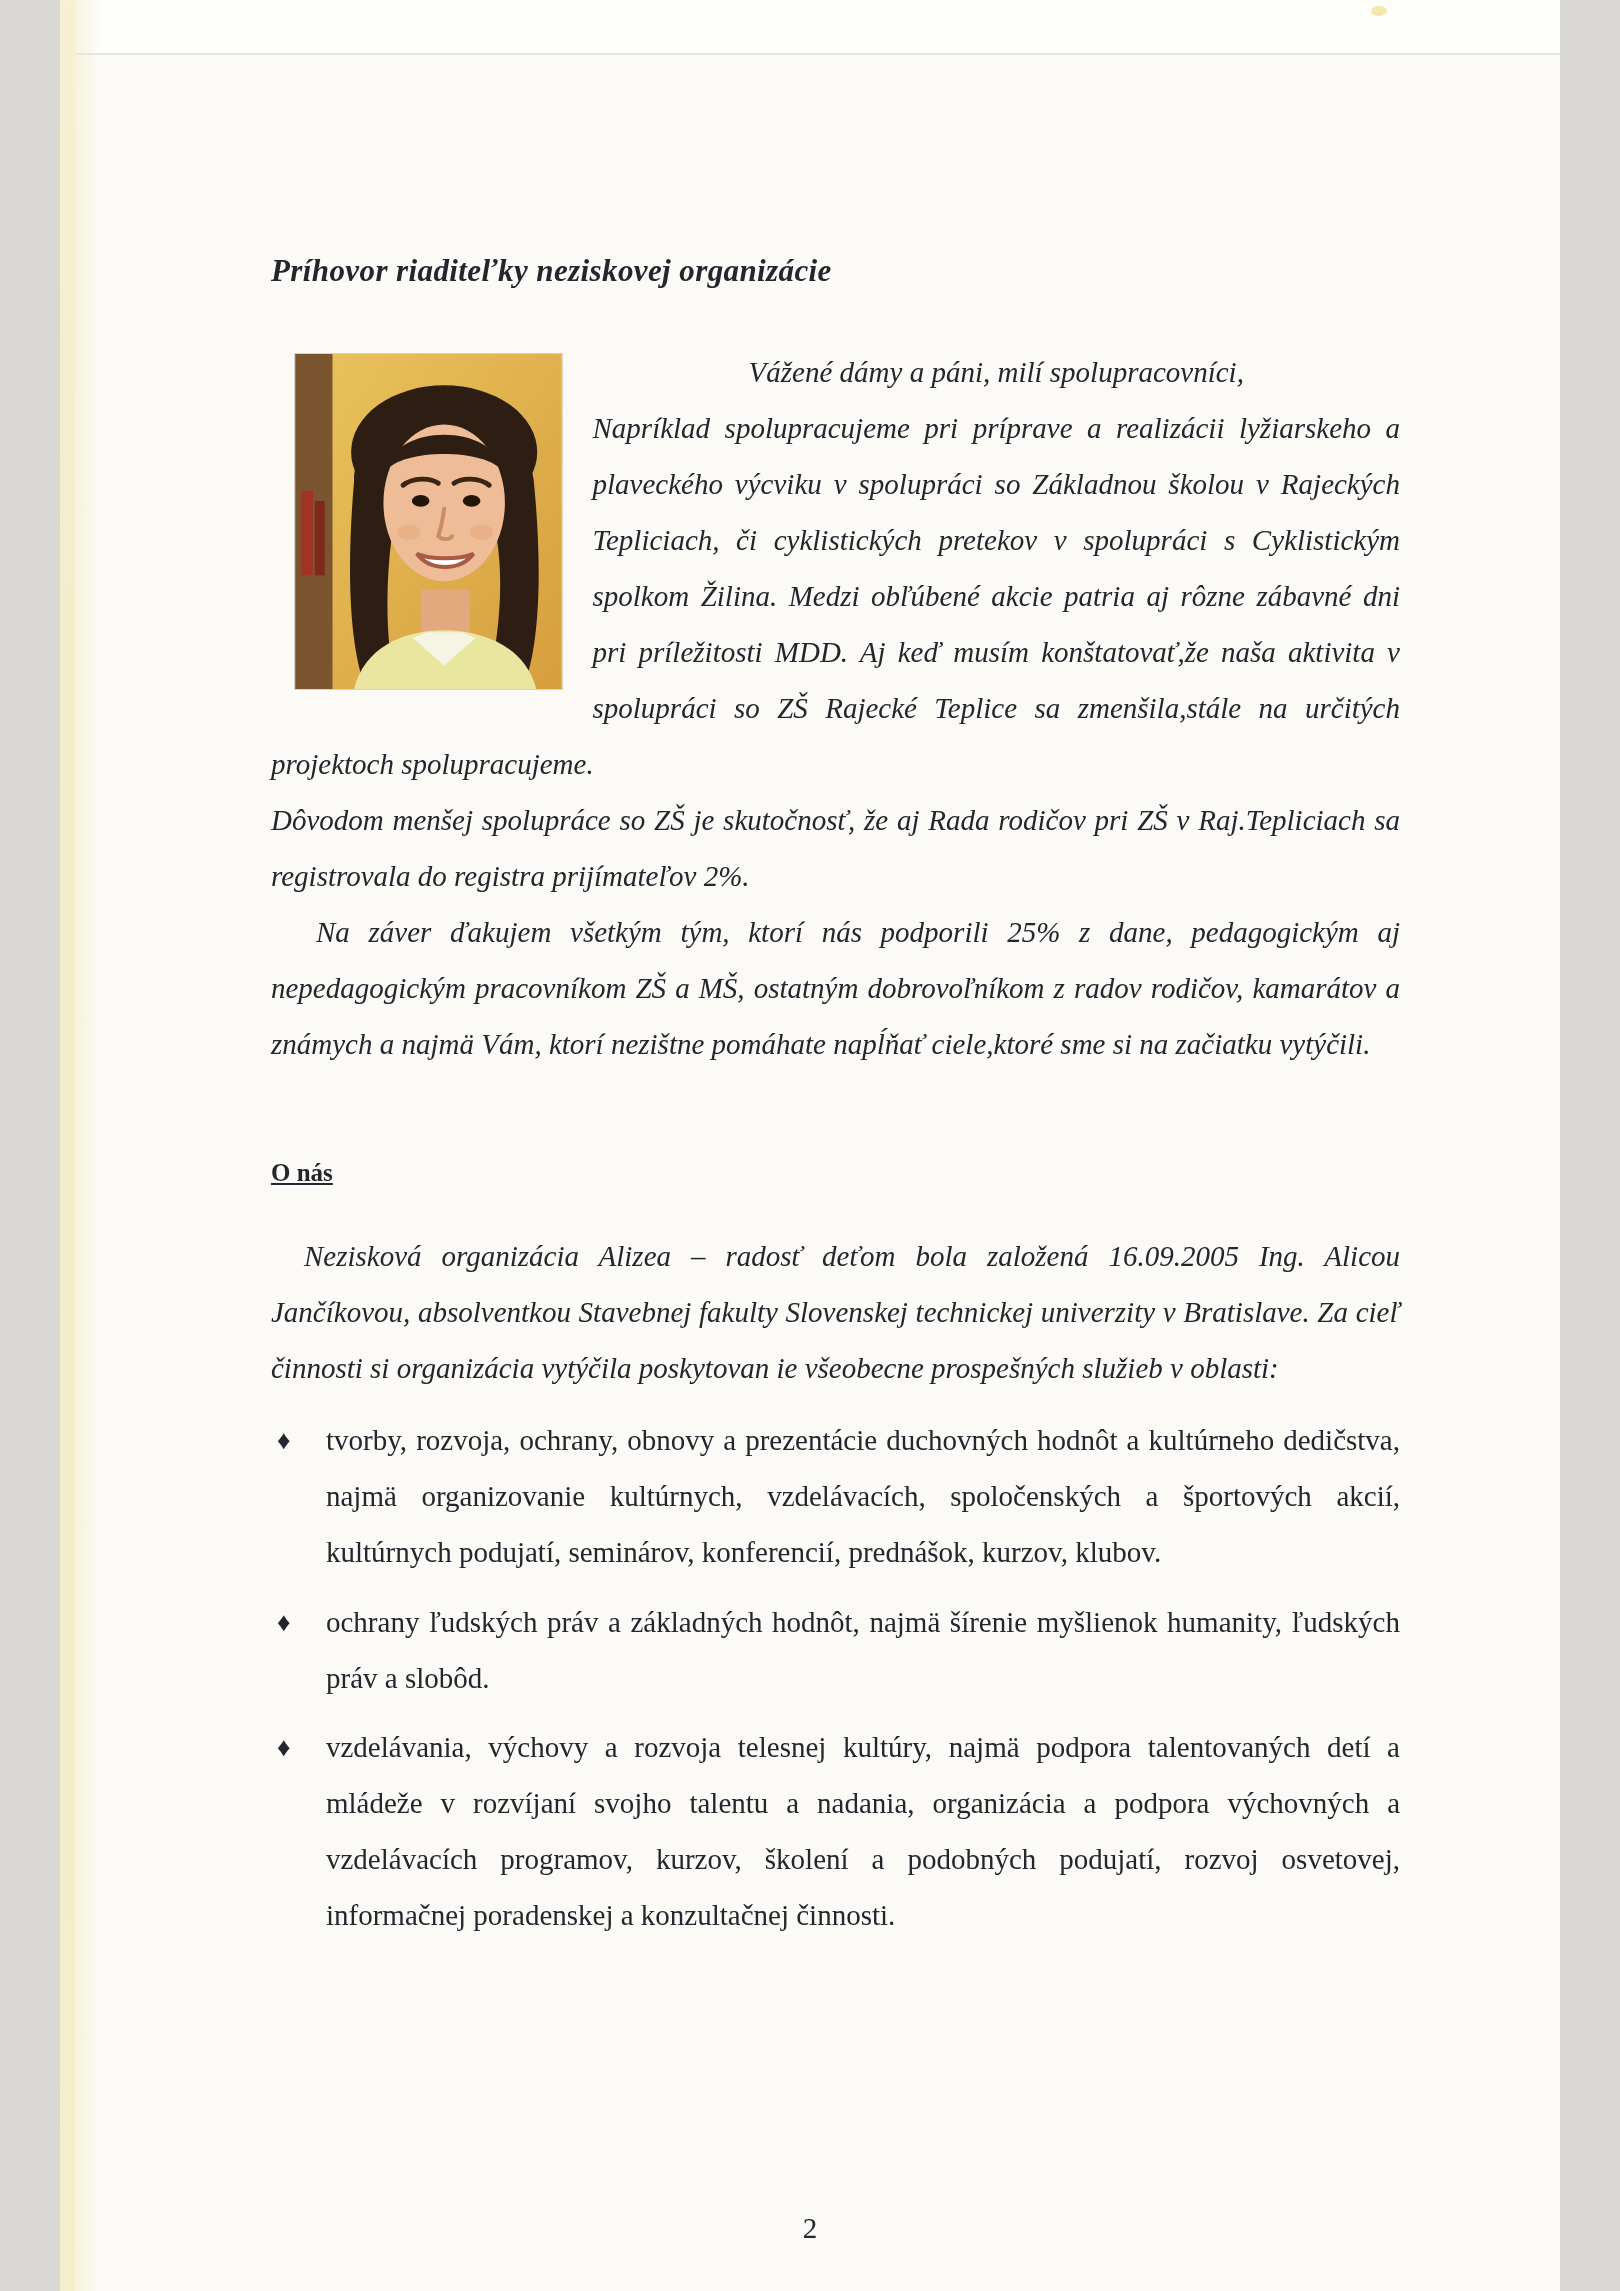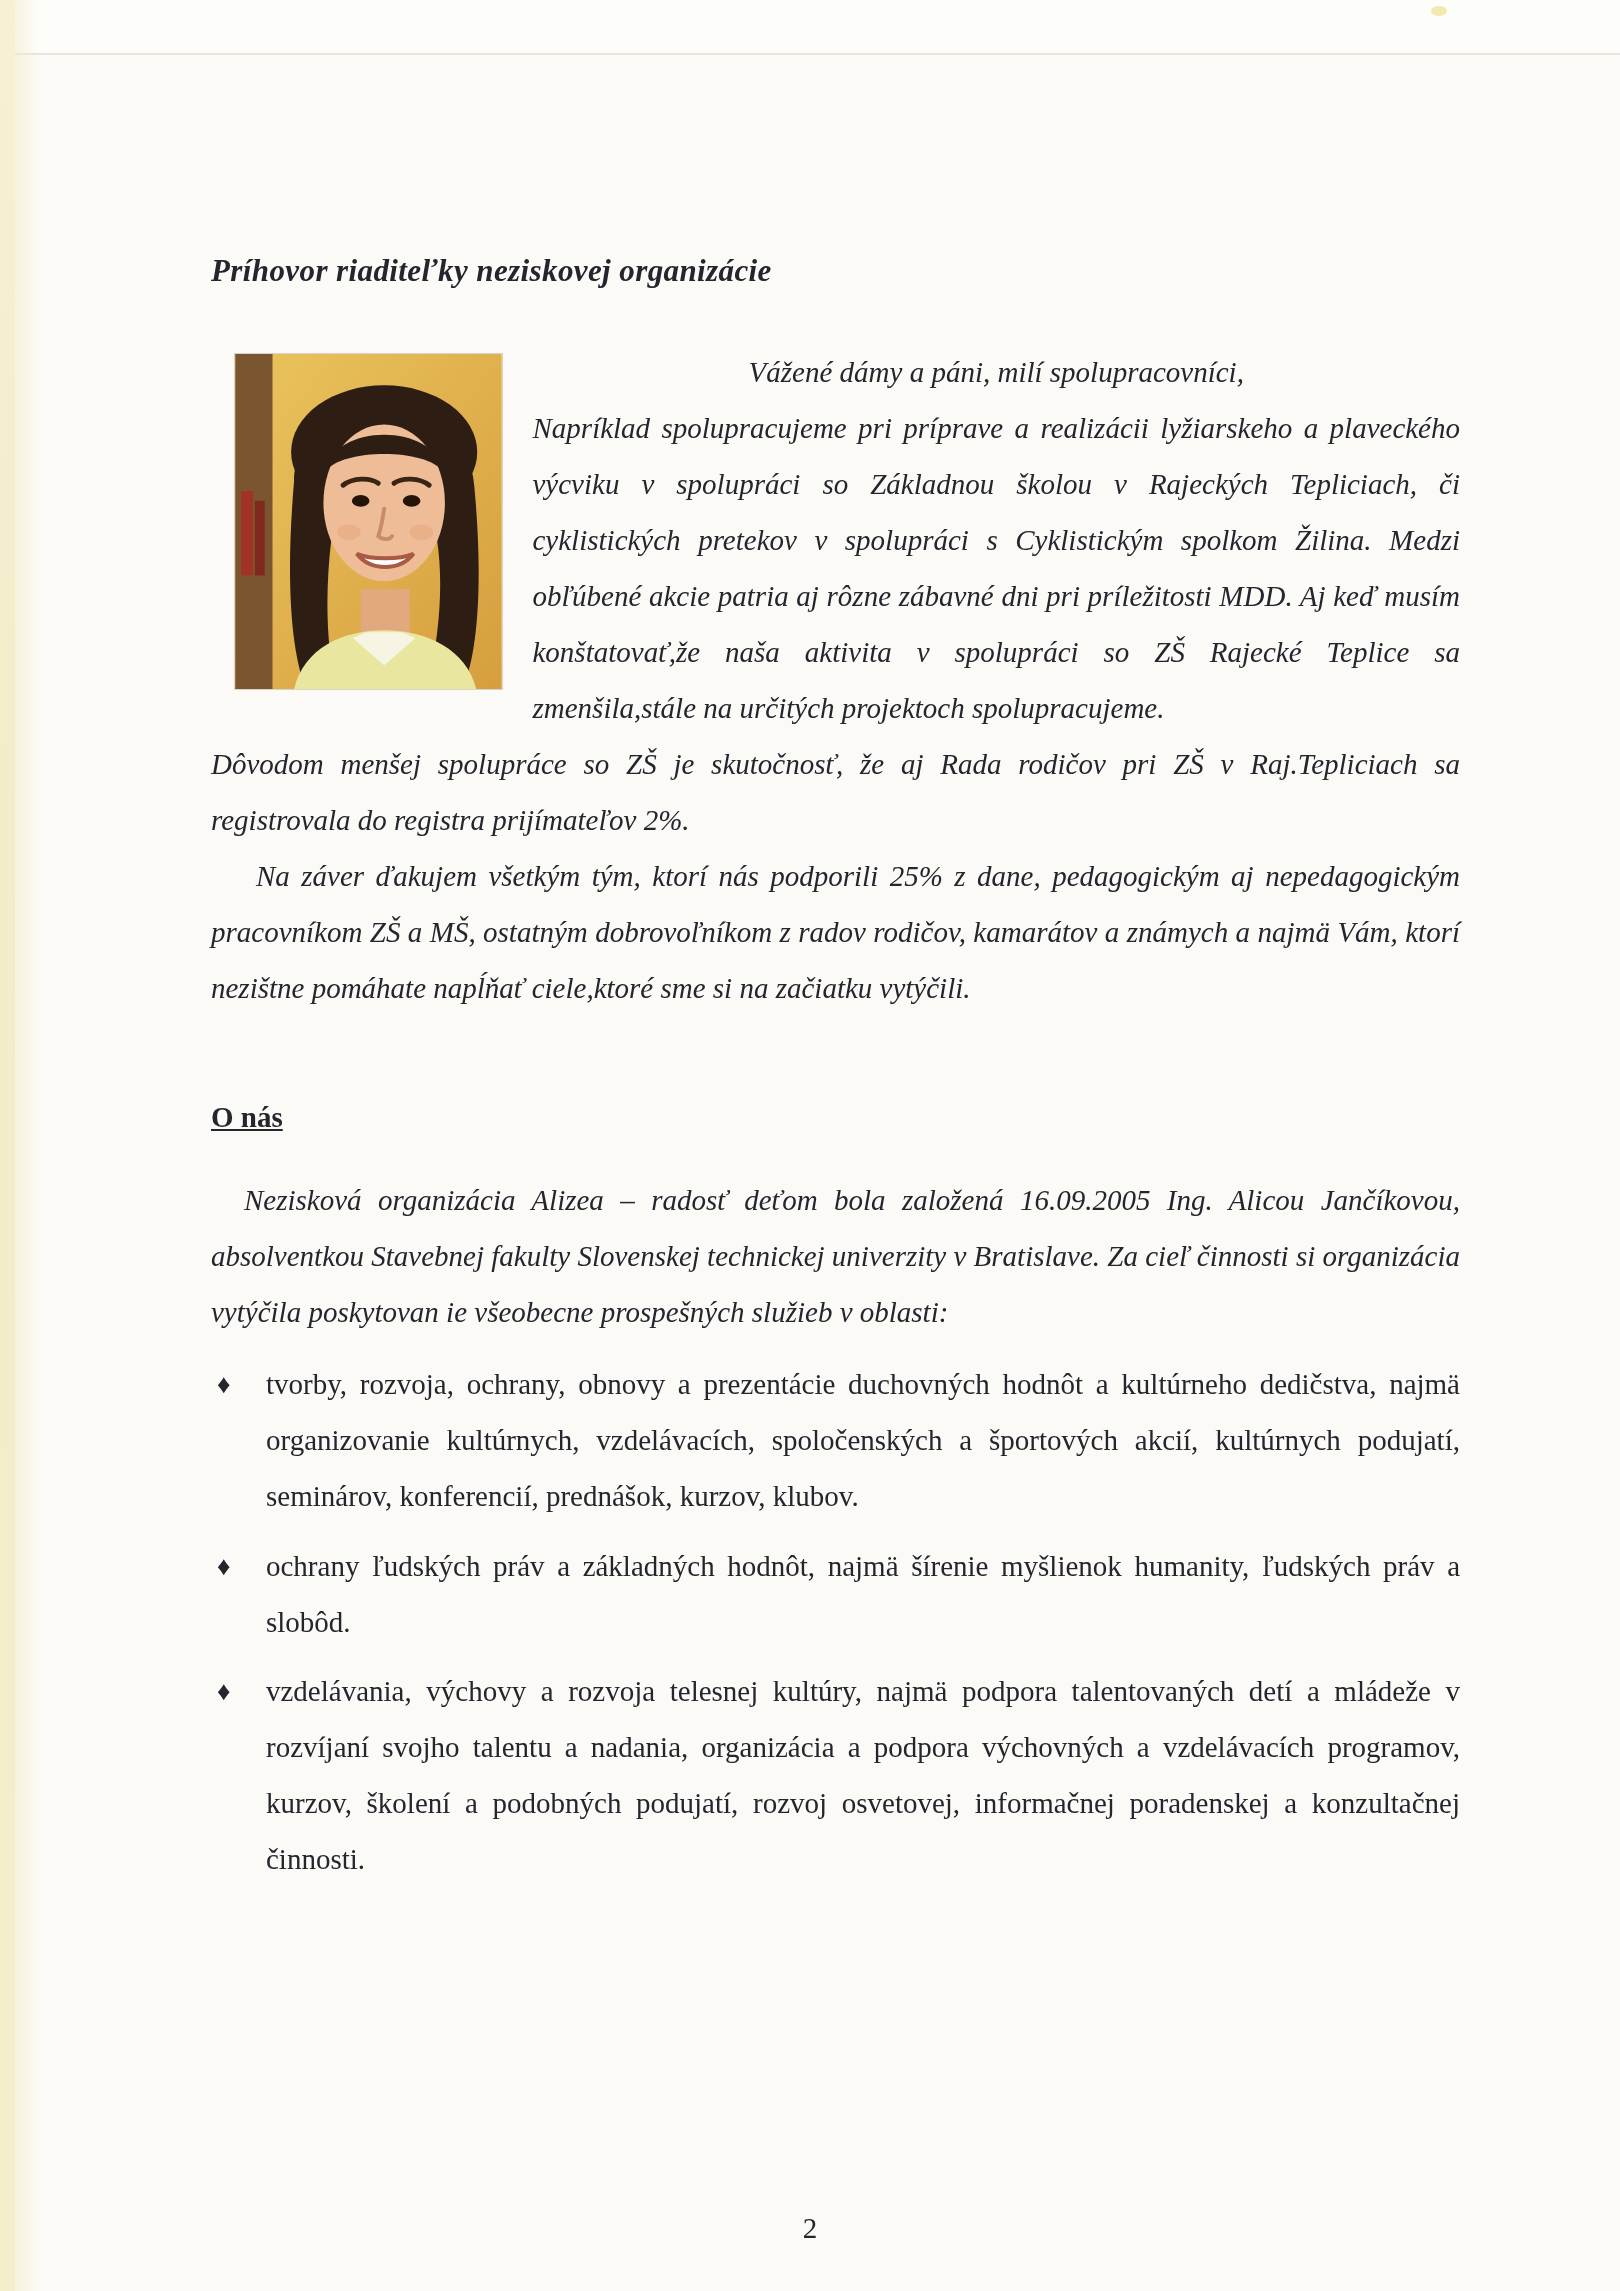--- a/index.html
+++ b/index.html
@@ -1,21 +1,21 @@
 <!DOCTYPE html>
 <html><head>
 <meta charset="utf-8">
 <style>
   * { margin:0; padding:0; box-sizing:border-box; }
   html,body { background:#d9d8d4; }
   body { font-family:"Liberation Serif", serif; }
 
   .page {
     position:relative;
-    width:1620px; height:2292px;
+    width:1500px; height:2292px;
     margin:0 auto;
     background:#fbfaf6;
     overflow:hidden;
     color:#25252e;
   }
 
   
   .scan-top-strip { position:absolute; top:0; left:0; width:100%; height:53px; background:#fdfdfa; }
   .scan-top-line  { position:absolute; top:53px; left:0; width:100%; height:2px; background:#e6e5e0; }
   .scan-left-edge { position:absolute; top:0; left:0; width:14.7px; height:100%;
@@ -48,21 +48,21 @@
   .portrait {
     float:left;
     width:267px; height:335px;
     margin:9.8px 31px 13.7px 23.5px;
     box-shadow:0 0 0 1px rgba(120,100,60,.25);
   }
   .portrait svg { display:block; width:100%; height:100%; }
 
   .about { margin-top:73px; }
   .about-heading {
-    font-size:29px; font-weight:bold;
+    font-size:25px; font-weight:bold;
     text-decoration:underline;
     margin-bottom:27.4px;
   }
   .about-para { text-align:justify; text-indent:33px; margin-bottom:15.7px;font-style:italic; }
 
   .bullet-list { list-style:none; }
   .bullet-item {
     position:relative;
     padding-left:55px;
     text-align:justify;

